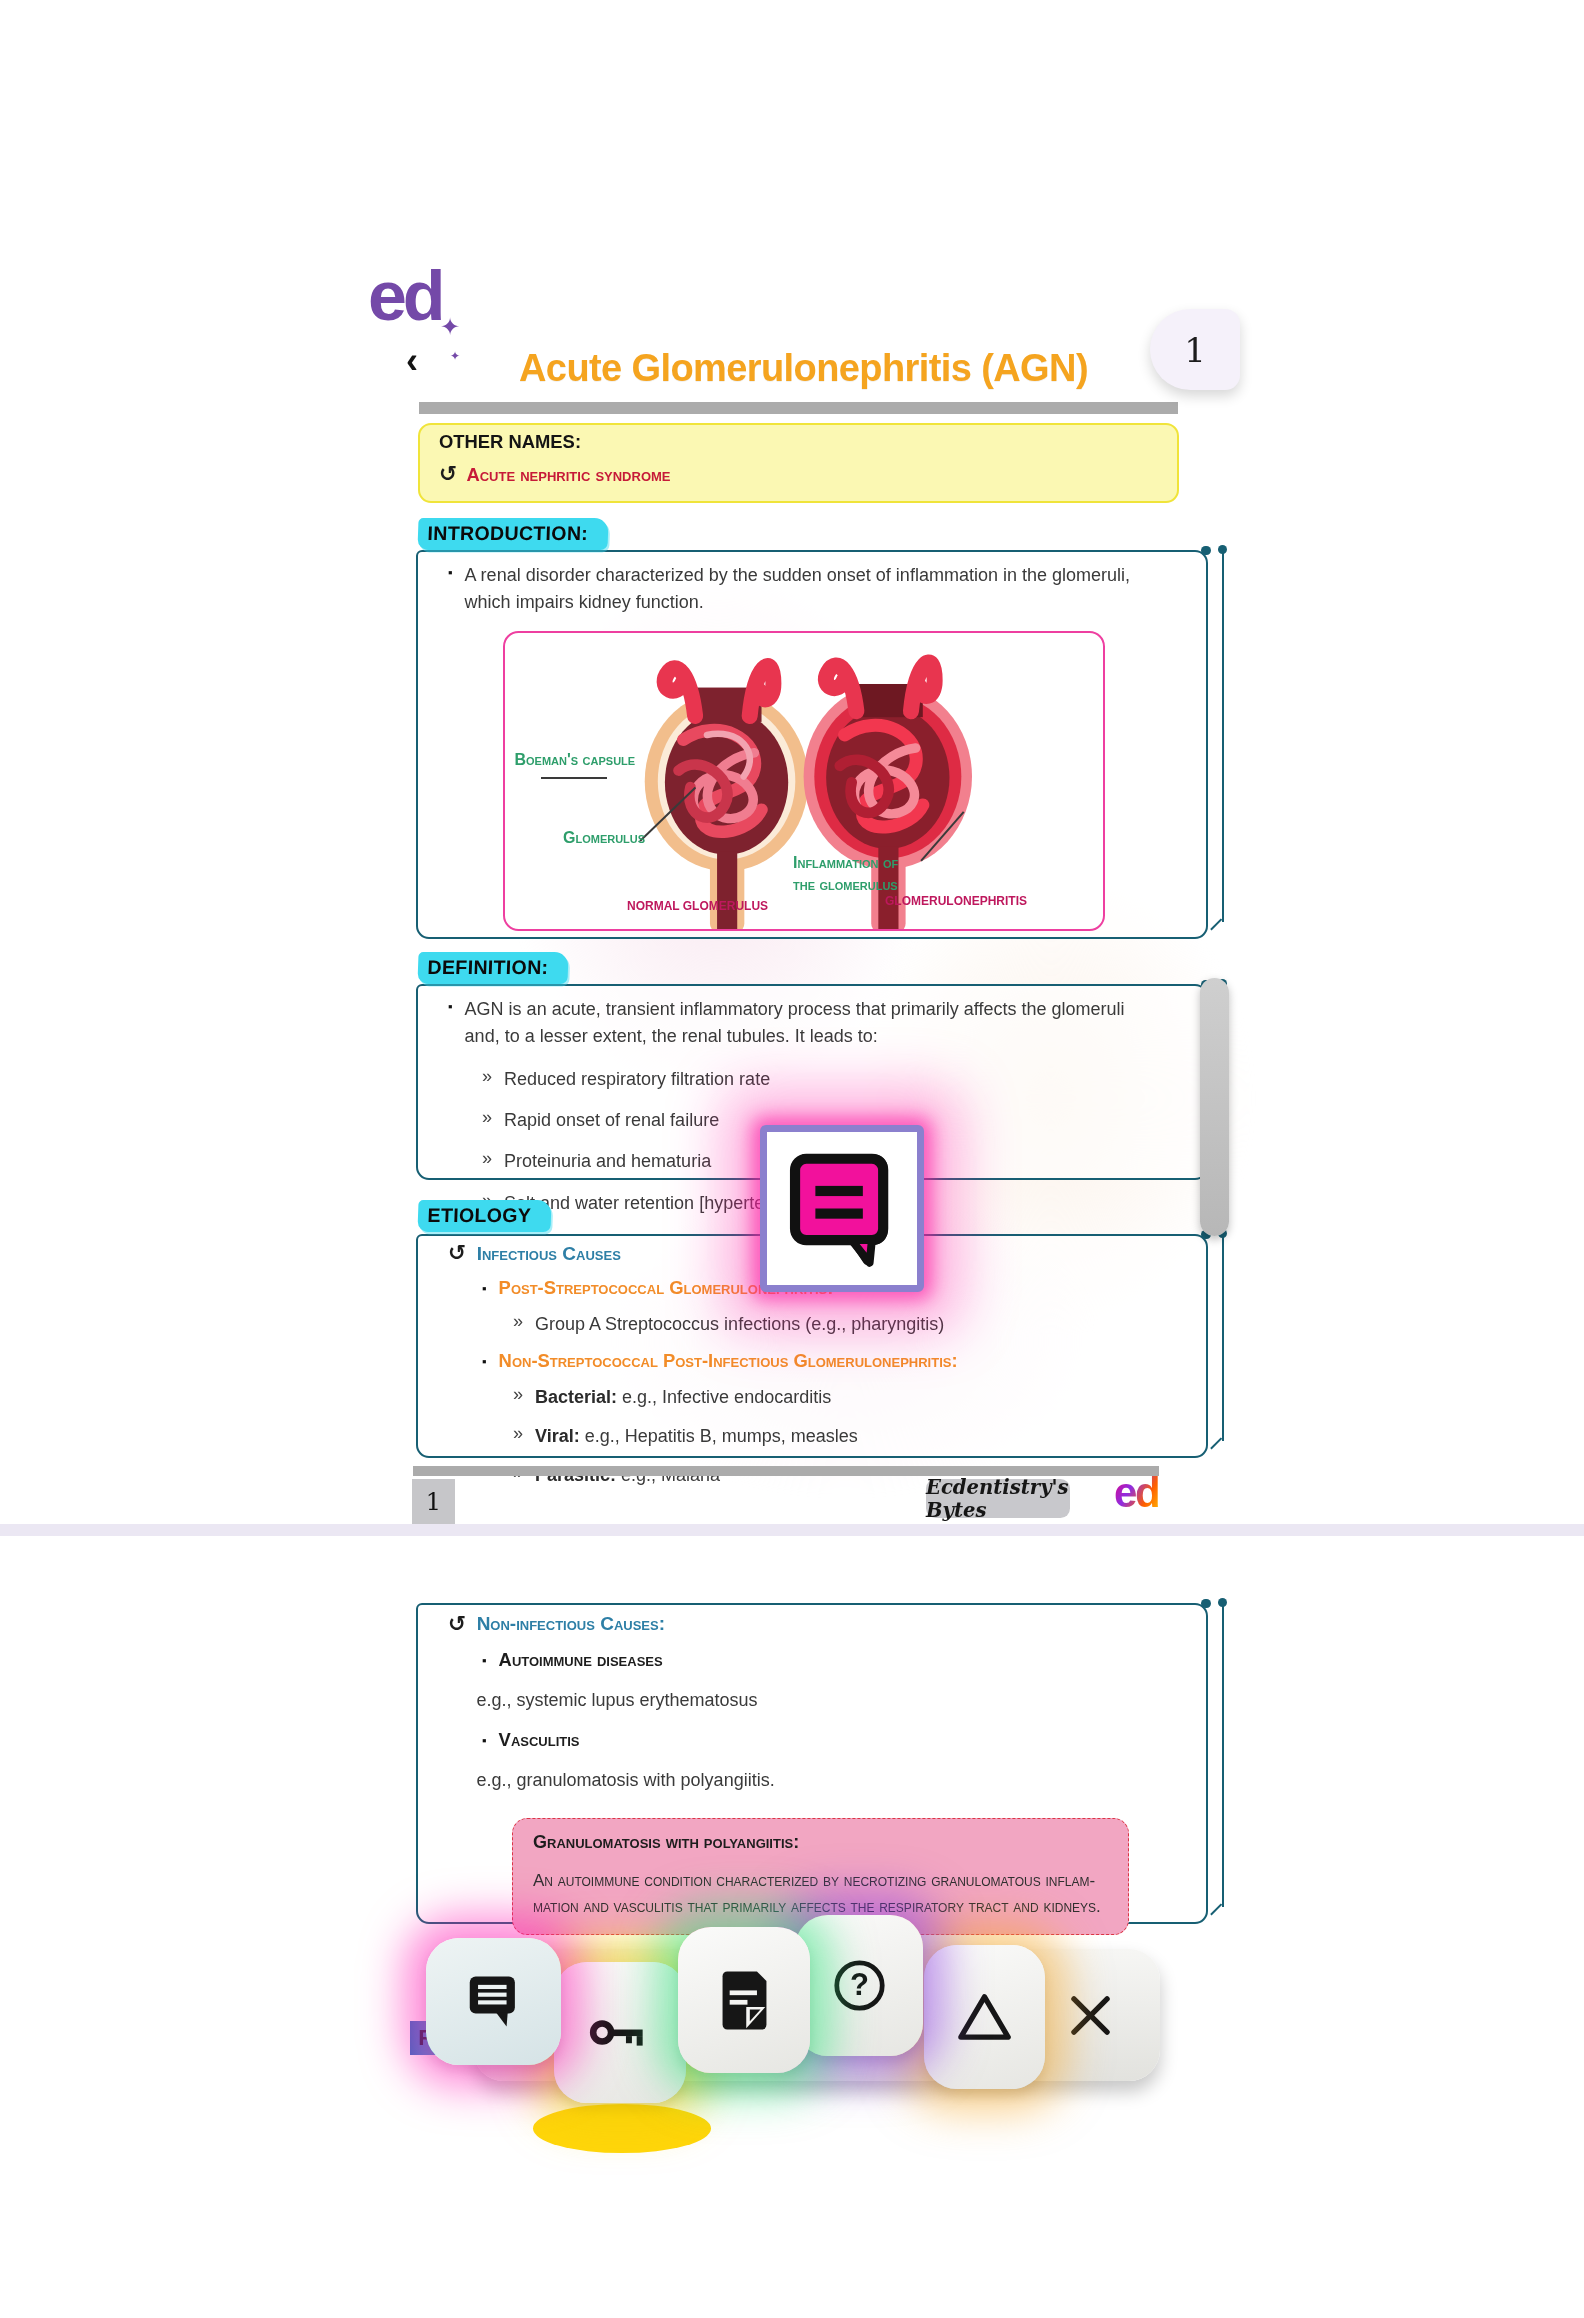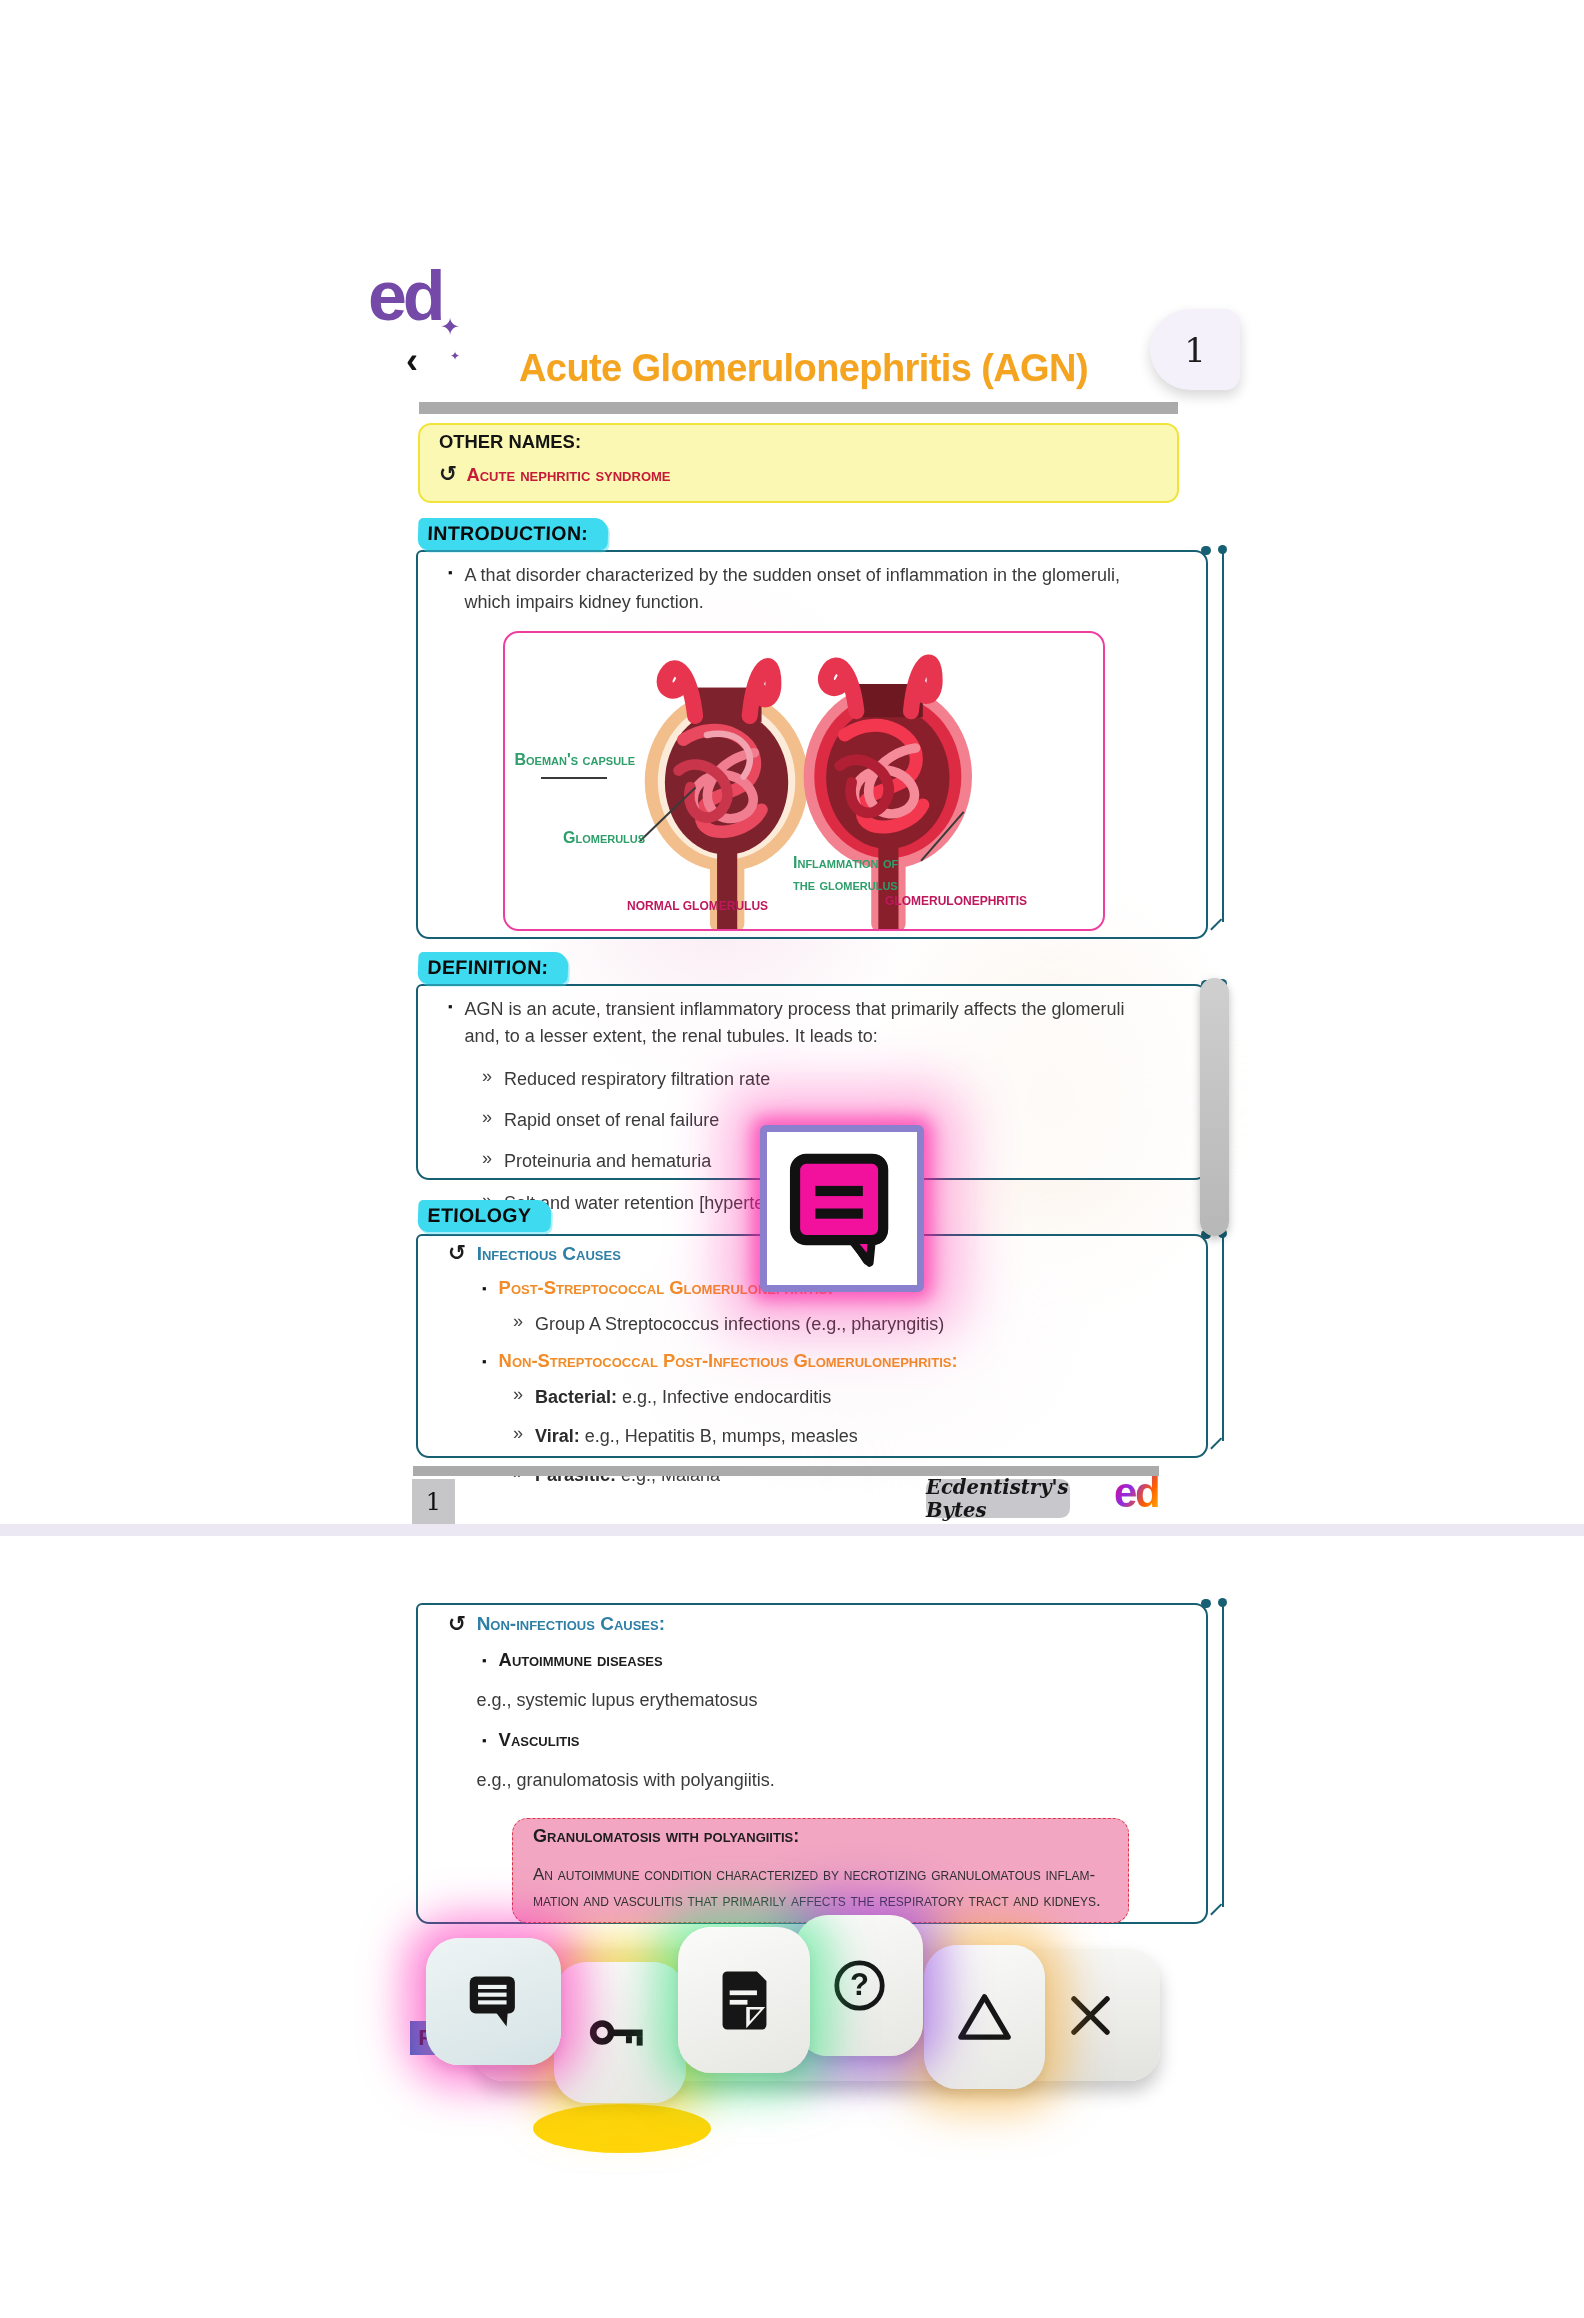--- a/index.html
+++ b/index.html
@@ -65,21 +65,21 @@
             justify-content:center;font-size:24px;color:#111;font-family:"DejaVu Serif",serif;}
   .brandpill{left:926px;top:1479px;width:144px;height:39px;background:#C8C8CC;border-radius:9.5px;z-index:2;
              display:flex;align-items:center;justify-content:center;font-family:"DejaVu Serif",serif;
              font-style:italic;font-weight:700;font-size:19.6px;color:#161616;}
   .edgrad{left:1114px;top:1469px;font-size:42px;font-weight:800;letter-spacing:-2.4px;z-index:2;
           background:linear-gradient(120deg,#E6007E 5%,#8E2DE2 38%,#FF5E00 70%,#FFB300 95%);
           -webkit-background-clip:text;background-clip:text;color:transparent;}
   .lavender{left:0;top:1524px;width:1584px;height:12px;background:#EBE7F3;z-index:1;}
   
   .pinknote{margin:24px 0 0 64px;width:617px;box-sizing:border-box;background:#F2A6C2;
-            border:1.8px dashed #DC3545;border-radius:15.4px;padding:7px 20px;}
+            border:1.8px dashed #DC3545;border-radius:15.4px;padding:13px 20px;}
   .pinktitle{font-weight:800;font-size:18px;color:#1d1d1d;}
   .pinkbody{margin-top:15.4px;font-size:17px;color:#2f2f2f;line-height:1.55;}
   
   .phead{left:410px;top:2021px;width:39px;height:34px;background:linear-gradient(90deg,#2E73C2,#3FBEE3);
          z-index:20;display:flex;align-items:center;padding-left:8.3px;box-sizing:border-box;
          font-weight:800;font-size:22.6px;color:#0E2A46;}
   .p2bwrap{left:412px;top:2056px;width:767px;height:74px;overflow:hidden;z-index:10;position:absolute;}
   .p2b{position:absolute;left:0;top:1.8px;width:763px;height:154px;border:2.4px solid #175F73;border-radius:14.2px;
        box-sizing:border-box;background:linear-gradient(180deg,rgba(208,222,228,.45),rgba(222,232,236,.35));}
   .flowcyan{position:absolute;left:274px;top:27px;width:252px;height:38px;z-index:11;
@@ -140,21 +140,21 @@
       <span class="redtxt sc">Acute nephritic syndrome</span>
     </div>
   </div>
 
   <div class="seclabel" style="left:418px;top:518px;">INTRODUCTION:</div>
   <div class="tbox" style="left:416px;top:550px;width:792px;height:389px;">
     <span class="sideline"></span>
     <div class="inner">
       <div class="brow">
         <span class="sq">▪</span>
-        <span class="btxt" style="width:689px;">A that disorder characterized by the sudden onset of inflammation in the glomeruli, which impairs kidney function.</span>
+        <span class="btxt" style="width:689px;">A renal disorder characterized by the sudden onset of inflammation in the glomeruli, which impairs kidney function.</span>
       </div>
 
       <div class="figure">
         <svg class="icon" width="602" height="300" viewBox="0 0 1014 506">
 
           <rect x="345" y="372" width="58" height="134" rx="16" fill="#F2BE8C"></rect>
           <ellipse cx="373" cy="250" rx="138" ry="152" fill="#F2BE8C"></ellipse>
           <ellipse cx="373" cy="250" rx="116" ry="132" fill="#FBEBD8"></ellipse>
           <ellipse cx="373" cy="252" rx="104" ry="122" fill="#7E222E"></ellipse>
           <rect x="357" y="368" width="34" height="138" fill="#7E222E"></rect>

